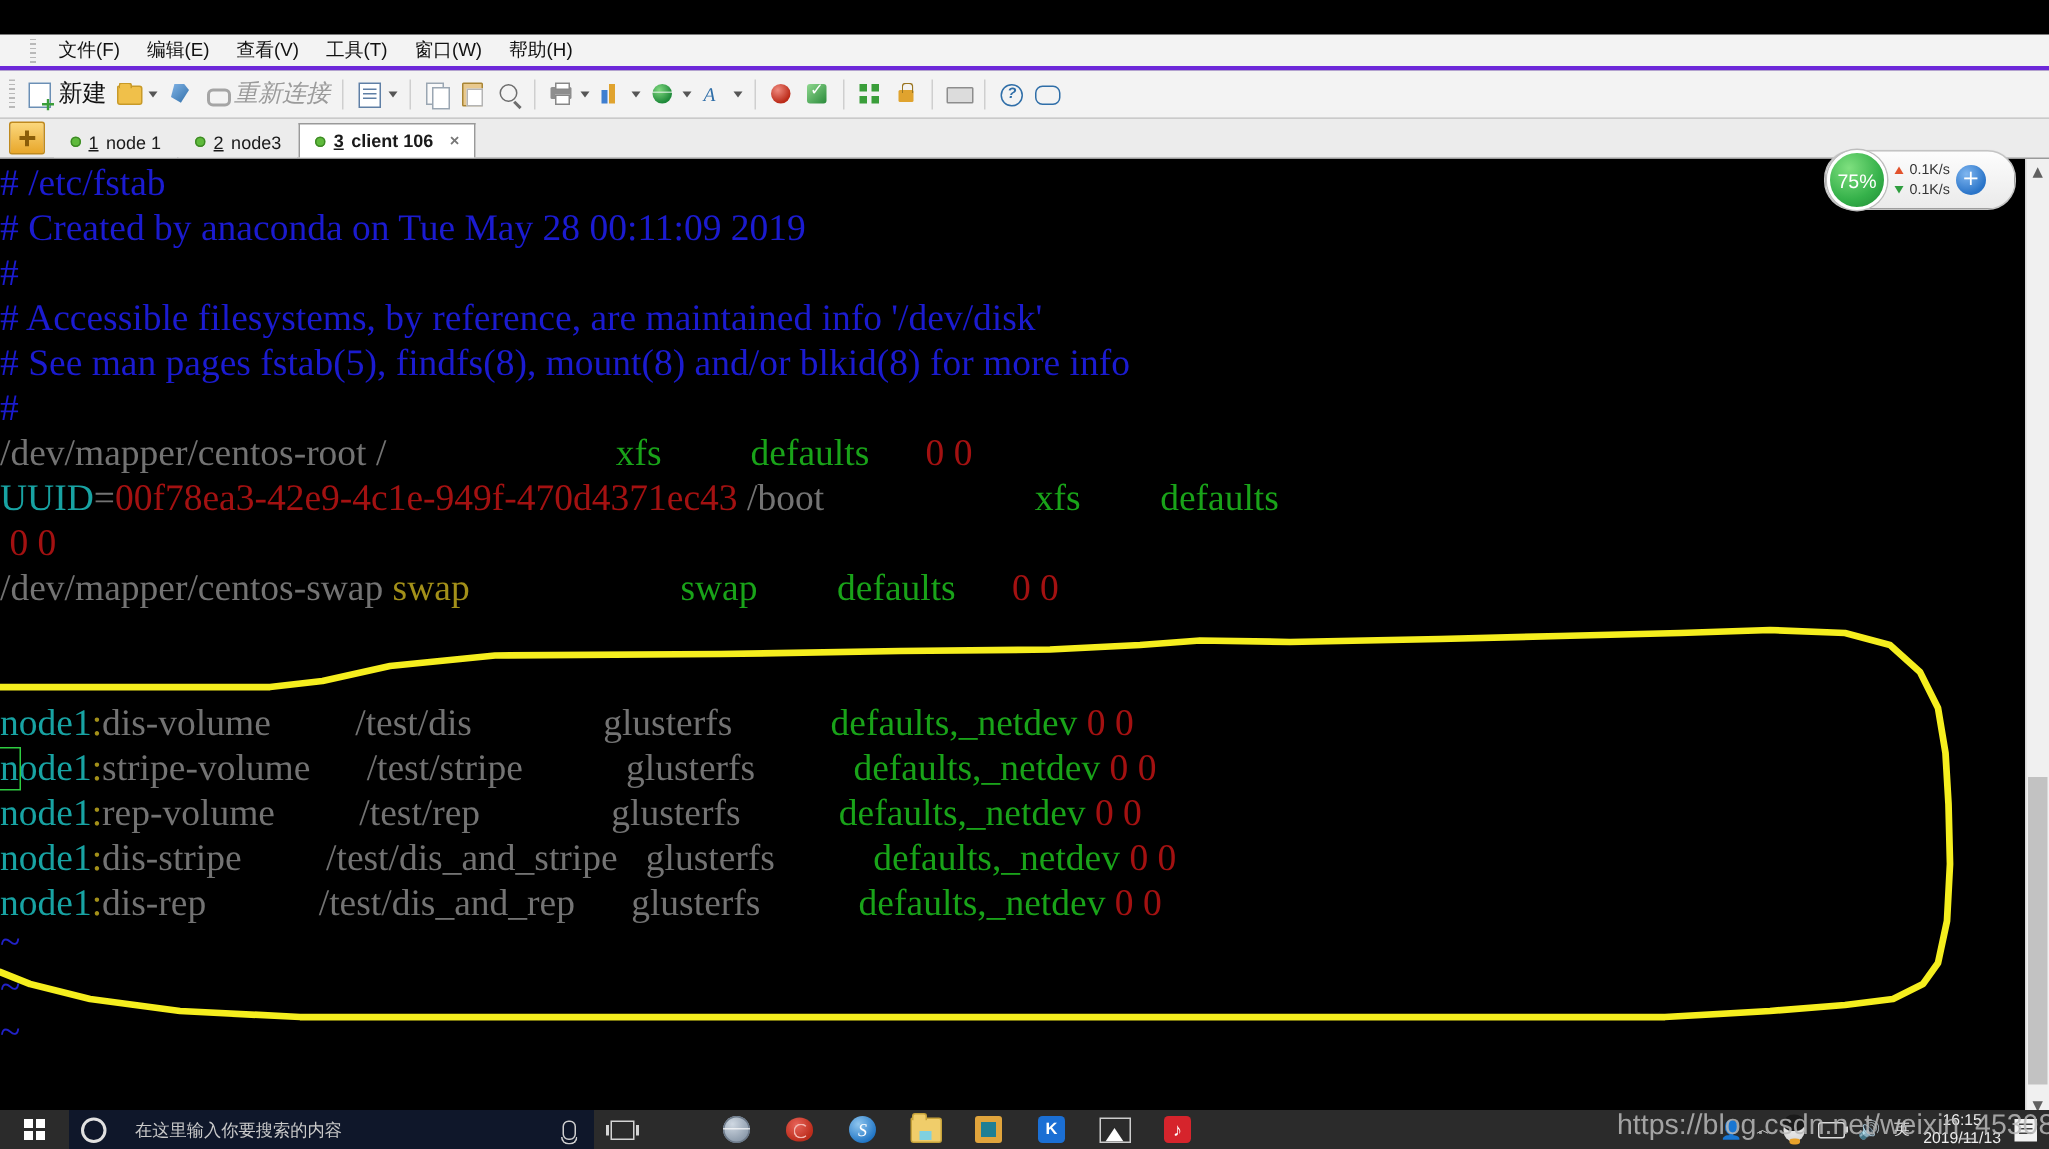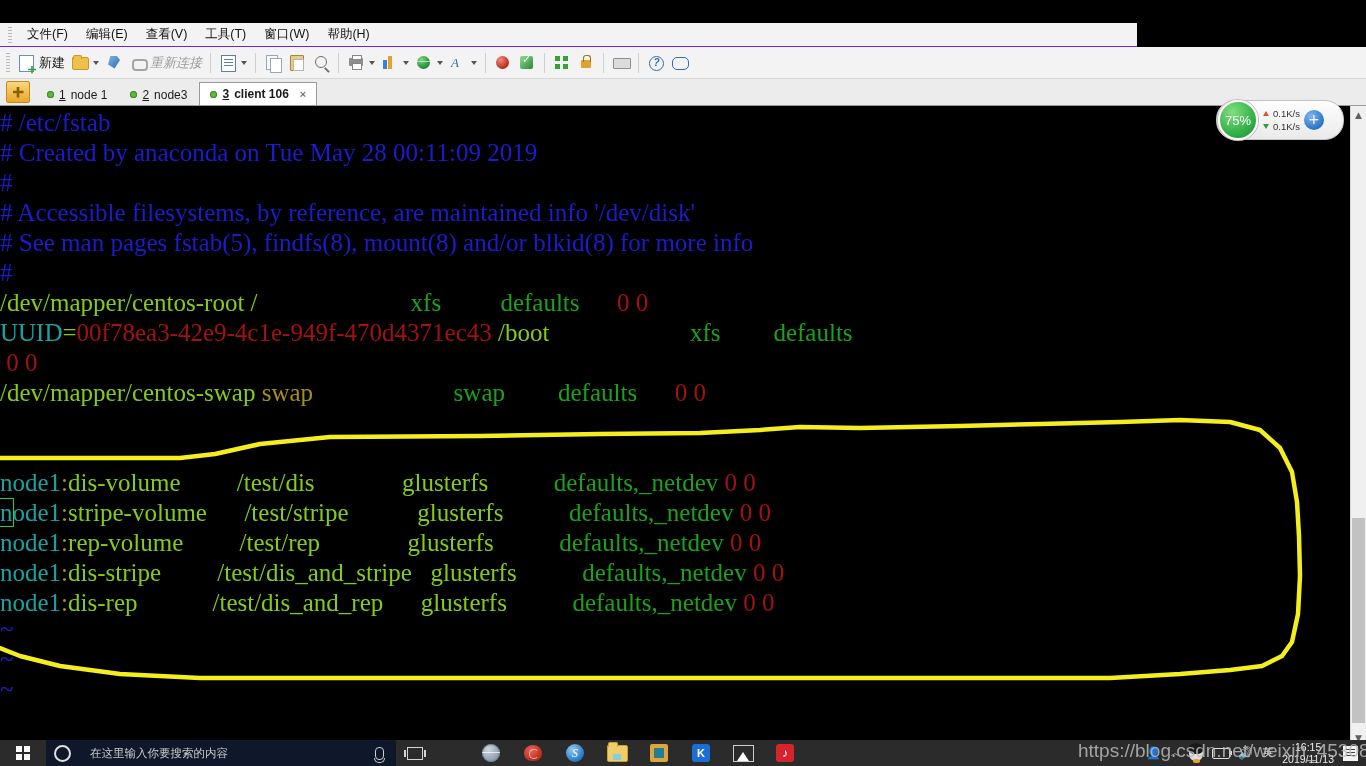--- a/index.html
+++ b/index.html
@@ -32,38 +32,38 @@
   .tb-btns{margin-left:auto;display:flex;height:23px;}
   .tb-btn{width:46px;height:23px;display:flex;align-items:center;justify-content:center;}
   .tb-btn.close{background:#e81123;}
   .glyph-min{width:10px;height:1px;background:#555;}
   .glyph-max{width:9px;height:9px;border:1px solid #555;position:relative;}
   .glyph-max:before{content:"";position:absolute;left:1px;top:-3px;width:9px;height:8px;border:1px solid #555;border-bottom:none;border-left:none;}
   .glyph-close{color:#fff;font-size:13px;line-height:1;font-family:"DejaVu Sans",sans-serif;}
 
   
   .menubar{
-    position:absolute;left:0;top:23px;width:1137px;height:24px;
-    background:#f3f3f3;border-bottom:1px solid #6d28d9;
-    display:flex;align-items:center;padding-left:8px;box-sizing:border-box;
+    position:absolute;left:0;top:23px;width:1366px;height:24px;
+    background:#f3f3f3;border-bottom:3px solid #6d28d9;
+    display:flex;align-items:center;padding-left:20px;box-sizing:border-box;
   }
   .menu-grip{width:4px;height:16px;margin-right:6px;
     background:repeating-linear-gradient(to bottom,#b9b9b9 0 1px,transparent 1px 3px);}
   .menu-item{font-size:12.5px;color:#111;padding:3px 9px;white-space:nowrap;}
 
   
   .toolbar{
     position:absolute;left:0;top:47px;width:1366px;height:32px;
     background:#f3f3f3;border-bottom:1px solid #d8d8d8;
     display:flex;align-items:center;padding-left:6px;box-sizing:border-box;
   }
   .tgrip{width:4px;height:20px;margin-right:5px;
     background:repeating-linear-gradient(to bottom,#b9b9b9 0 1px,transparent 1px 3px);}
   .tbtn{height:24px;display:flex;align-items:center;padding:0 3px;position:relative;}
-  .tbtn .lbl{font-size:13px;color:#111;margin-left:3px;white-space:nowrap;}
+  .tbtn .lbl{font-size:16px;color:#111;margin-left:3px;white-space:nowrap;}
   .tbtn .lbl.dim{color:#9b9b9b;font-style:italic;}
   .tsep{width:1px;height:20px;background:#cfcfcf;margin:0 5px;}
   .caret{width:0;height:0;border-left:3px solid transparent;border-right:3px solid transparent;
          border-top:4px solid #555;margin-left:4px;}
   .ic{width:18px;height:18px;position:relative;display:inline-block;}
 
   
   .ic-doc{width:13px;height:15px;background:#fff;border:1px solid #6b8fb5;position:absolute;left:1px;top:1px;}
   .ic-doc:after{content:"";position:absolute;right:-3px;bottom:-3px;width:8px;height:8px;background:#3a9e3a;
     clip-path:polygon(40% 0,60% 0,60% 40%,100% 40%,100% 60%,60% 60%,60% 100%,40% 100%,40% 60%,0 60%,0 40%,40% 40%);}
@@ -136,21 +136,21 @@
   .term{
     position:absolute;left:0;top:106px;width:1350px;height:622px;background:#000;overflow:hidden;
   }
   .term-inner{position:absolute;left:0;top:0;width:1350px;}
   .line{
     position:absolute;left:0;height:30px;line-height:30px;white-space:pre;
     font-family:"Liberation Serif","DejaVu Serif",serif;
     font-size:25px;letter-spacing:0px;color:#cccccc;
   }
   .c-comment{color:#1b1bd0;font-family:Liberation Serif, serif;}
-  .c-white{color:#84cc16;margin-top:42px;}
+  .c-white{color:#737373;margin-top:42px;}
   .c-green{color:#19a319;margin-left:28px;}
   .c-red{color:#a31111;}
   .c-teal{color:#18a3a3;}
   .c-yellow{color:#a39019;}
   .c-tildeblue{color:#2222c8;}
   .cursor{outline:1.5px solid #2ecc40;outline-offset:0px;}
 
   
   .annot{position:absolute;left:0;top:106px;width:1366px;height:622px;pointer-events:none;}
 

